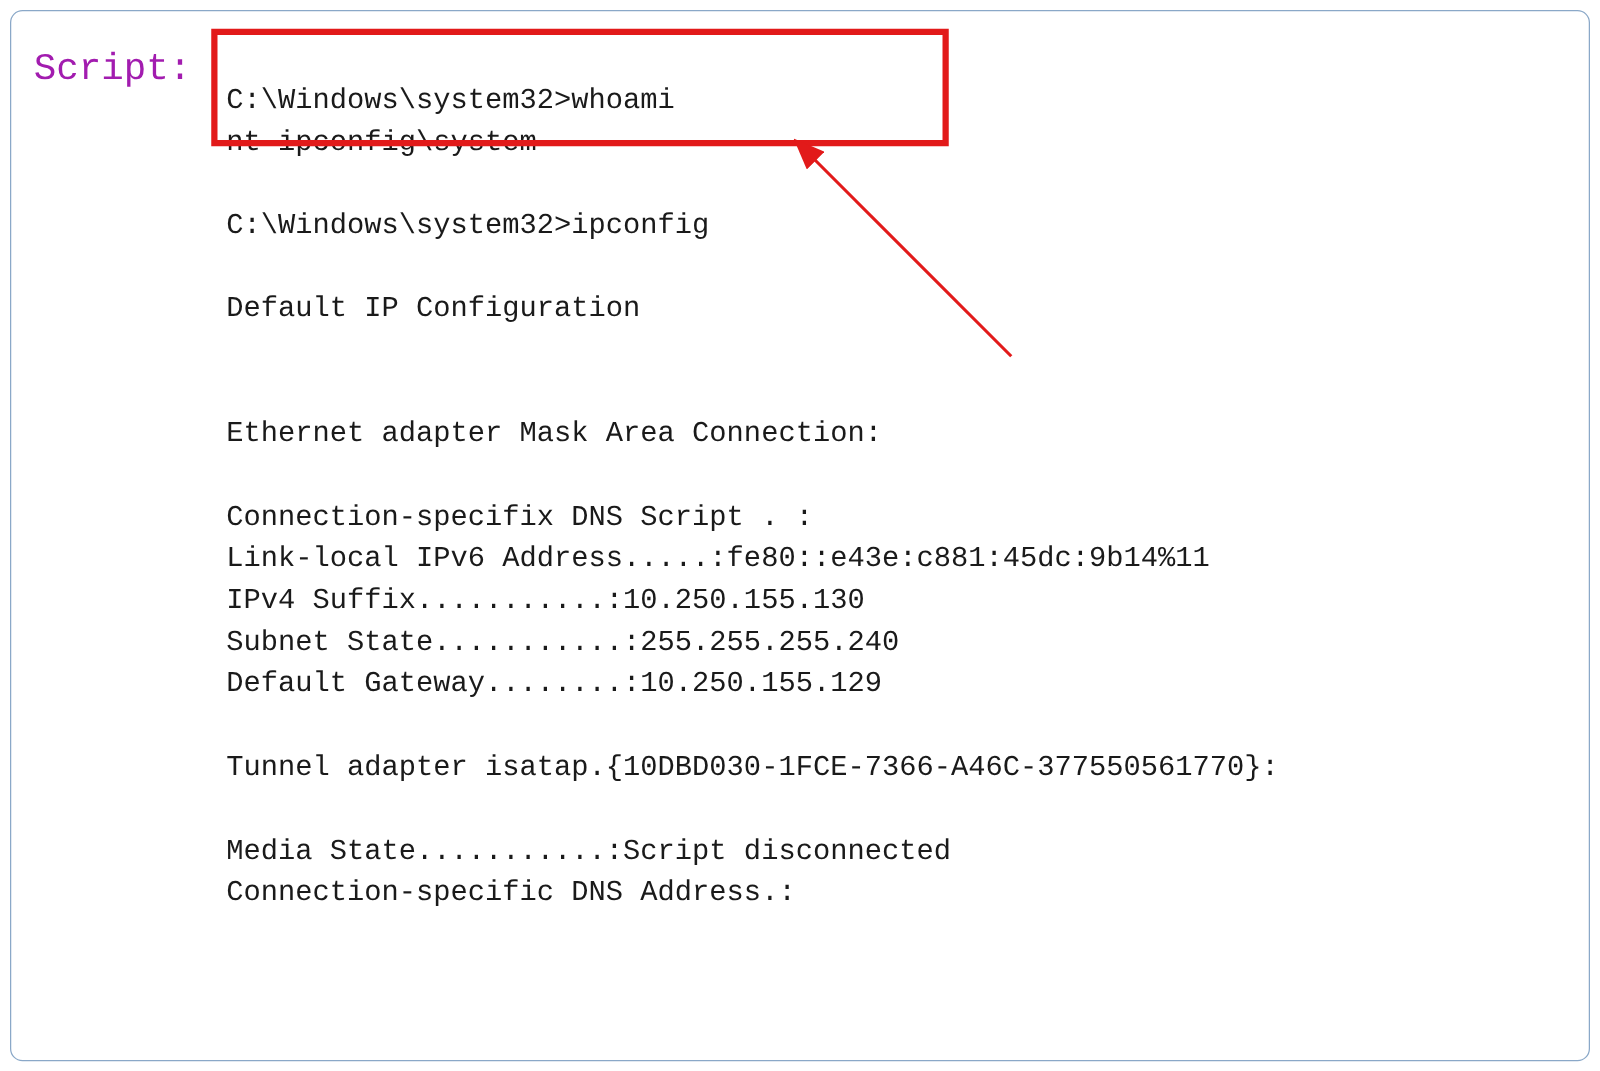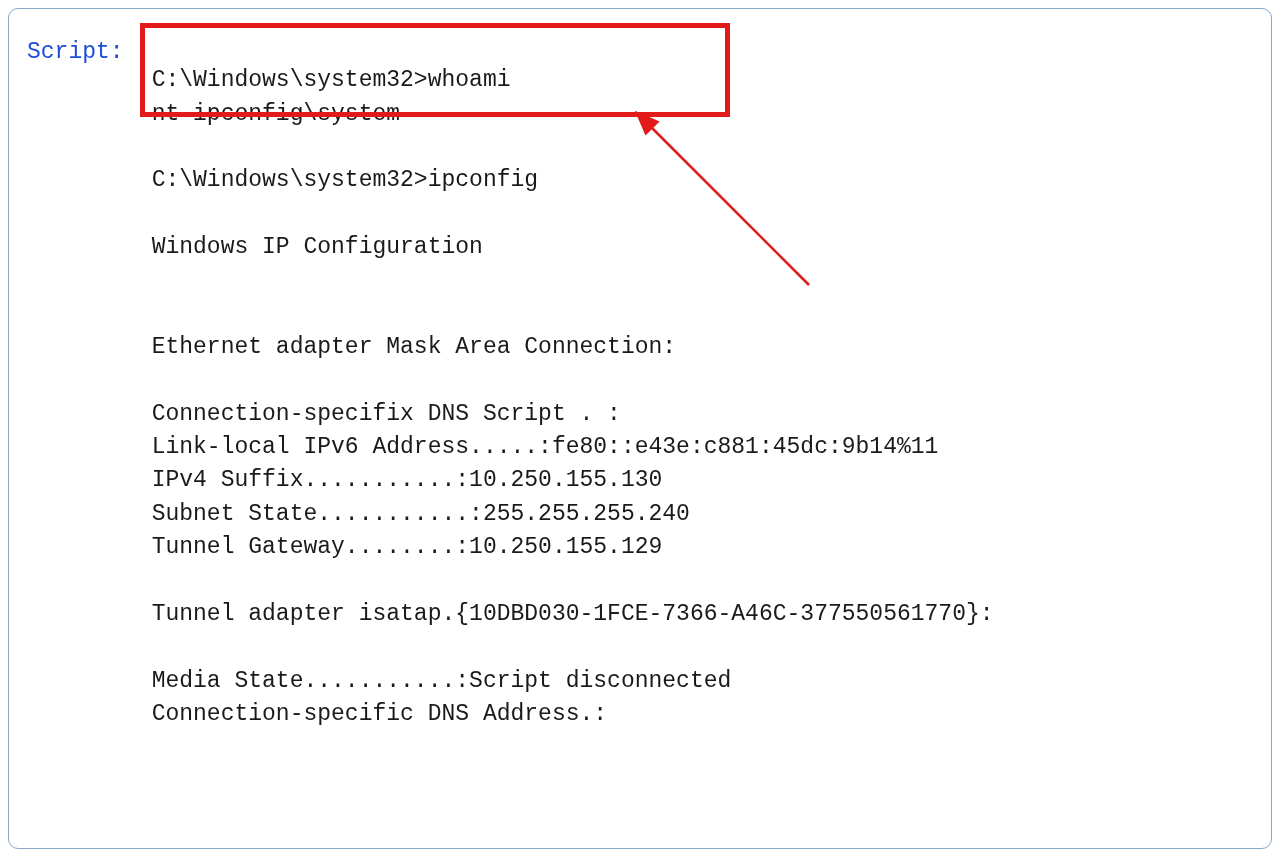--- a/index.html
+++ b/index.html
@@ -34,22 +34,22 @@
     }
     .panel-body {
       padding: 22px 18px;
       display: flex;
       align-items: flex-start;
       gap: 28px;
       position: relative;
     }
     .field-label {
       font-family: "Courier New", Courier, monospace;
-      font-size: 23px;
-      color: #1d4ed8;
+      font-size: 30px;
+      color: #a21caf;
       white-space: nowrap;
       padding-top: 8px;
     }
     .script-output {
       font-family: "Courier New", Courier, monospace;
       font-size: 23px;
       color: #1a1a1a;
       line-height: 1.45;
       white-space: pre;
       position: relative;
@@ -75,30 +75,30 @@
 
 <div class="panel">
   <div class="panel-body">
     <div class="field-label">Script:</div>
     <div class="script-output">
 <div class="highlight-box"></div><span>C:\Windows\system32&gt;whoami</span>
 <span>nt ipconfig\system</span>
 <span></span>
 <span>C:\Windows\system32&gt;ipconfig</span>
 <span></span>
-<span>Windows IP Configuration</span>
+<span>Default IP Configuration</span>
 <span></span>
 <span></span>
 <span>Ethernet adapter Mask Area Connection:</span>
 <span></span>
 <span>Connection-specifix DNS Script . :</span>
 <span>Link-local IPv6 Address.....:fe80::e43e:c881:45dc:9b14%11</span>
 <span>IPv4 Suffix...........:10.250.155.130</span>
 <span>Subnet State...........:255.255.255.240</span>
-<span>Tunnel Gateway........:10.250.155.129</span>
+<span>Default Gateway........:10.250.155.129</span>
 <span></span>
 <span>Tunnel adapter isatap.{10DBD030-1FCE-7366-A46C-377550561770}:</span>
 <span></span>
 <span>Media State...........:Script disconnected</span>
 <span>Connection-specific DNS Address.:</span></div>
 
     <svg class="arrow-svg" width="220" height="200">
       <defs>
         <marker id="arrowhead" markerWidth="10" markerHeight="8" refX="2" refY="4" orient="auto">
           <polygon points="0 0, 10 4, 0 8" fill="#e21a1a"></polygon>

